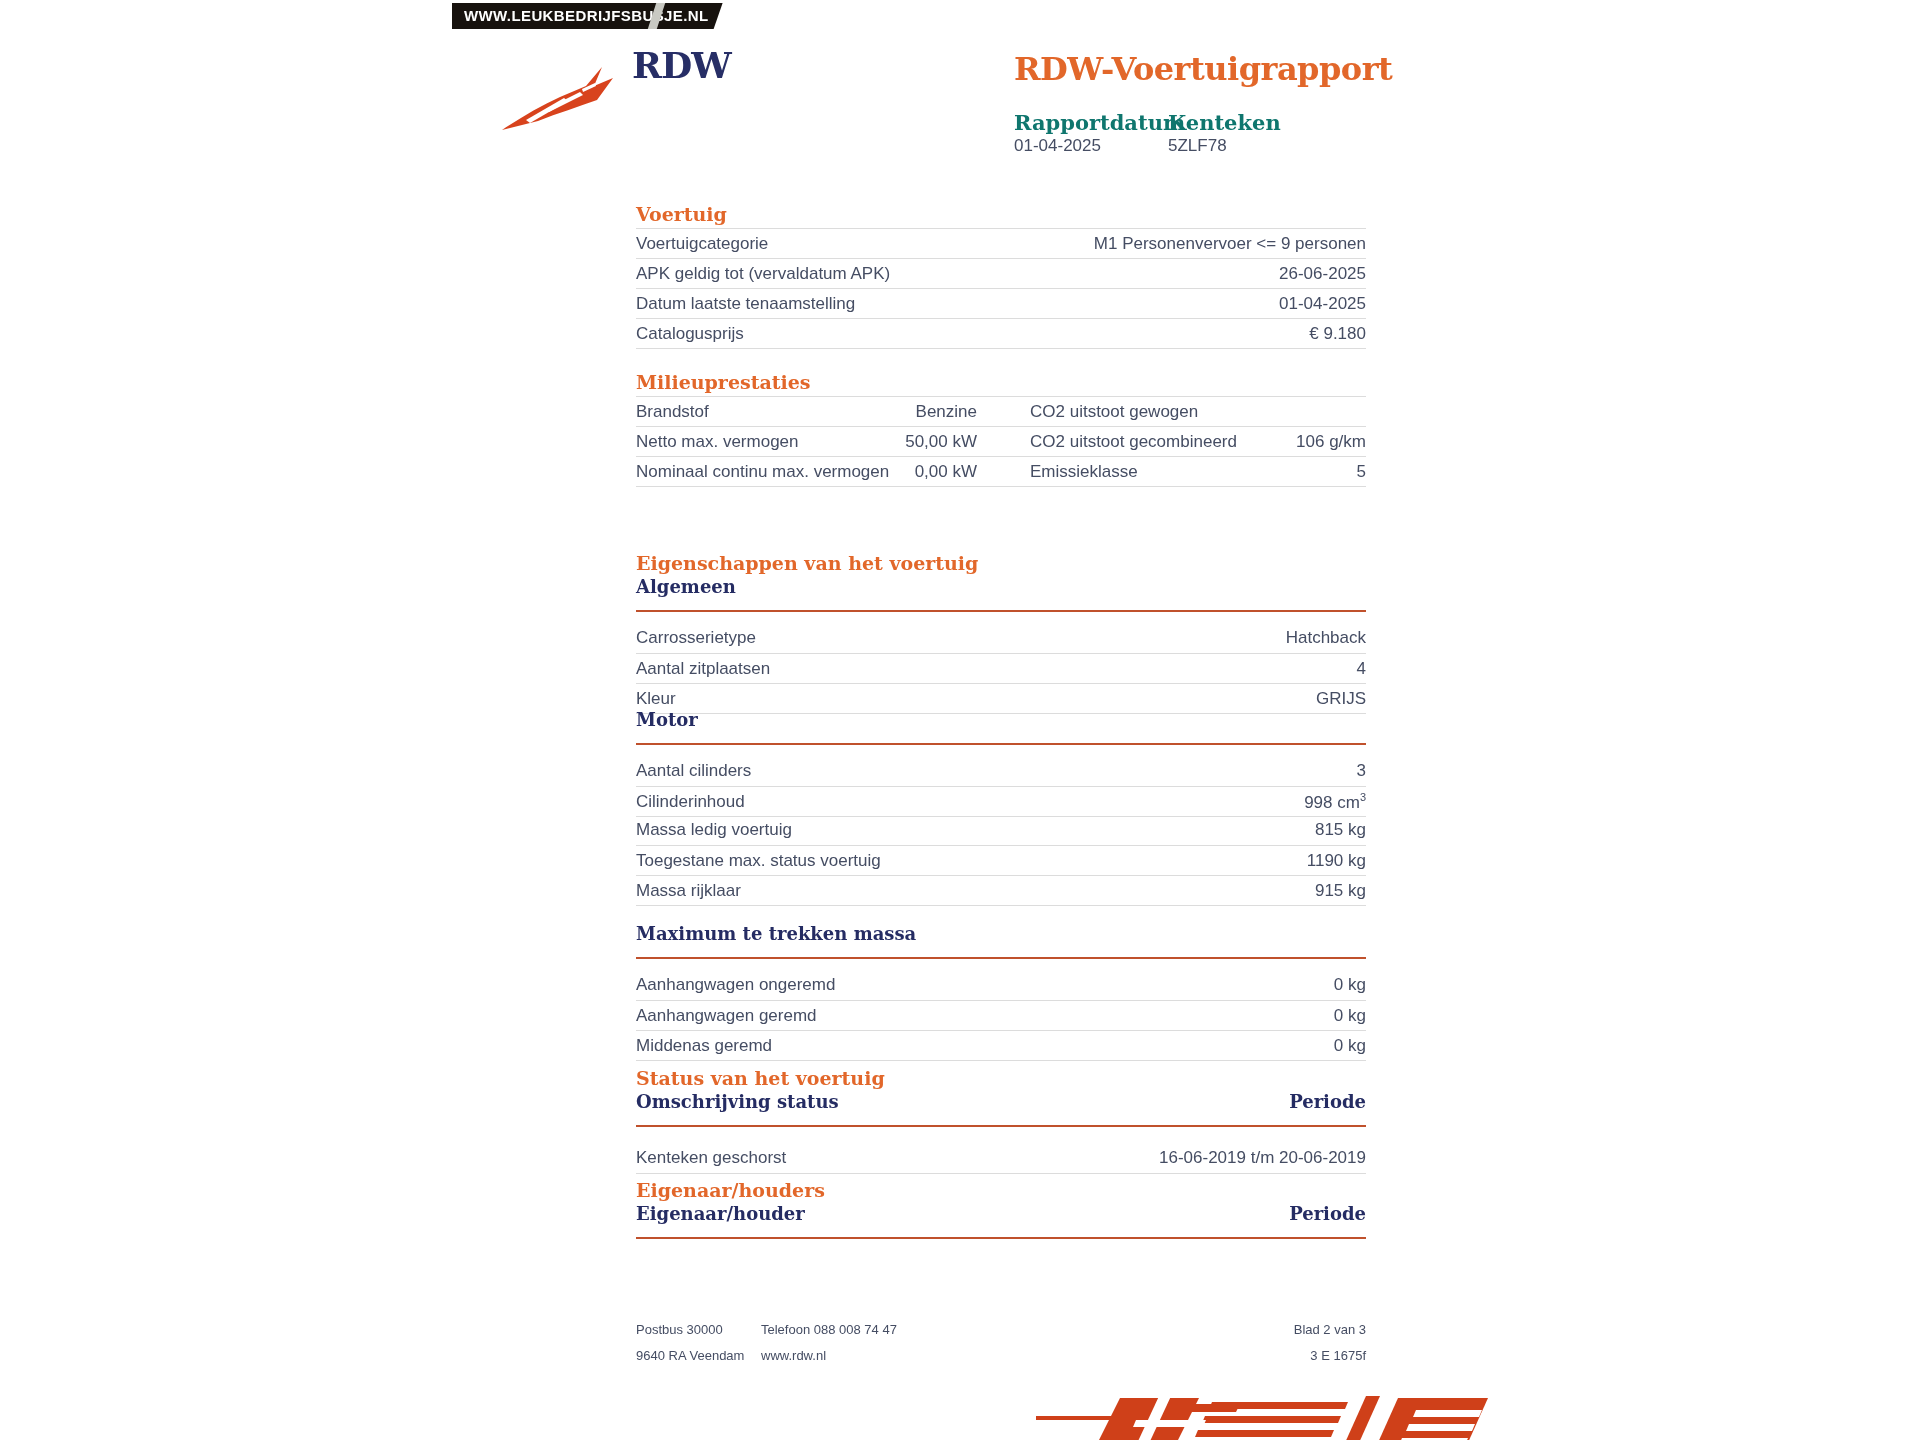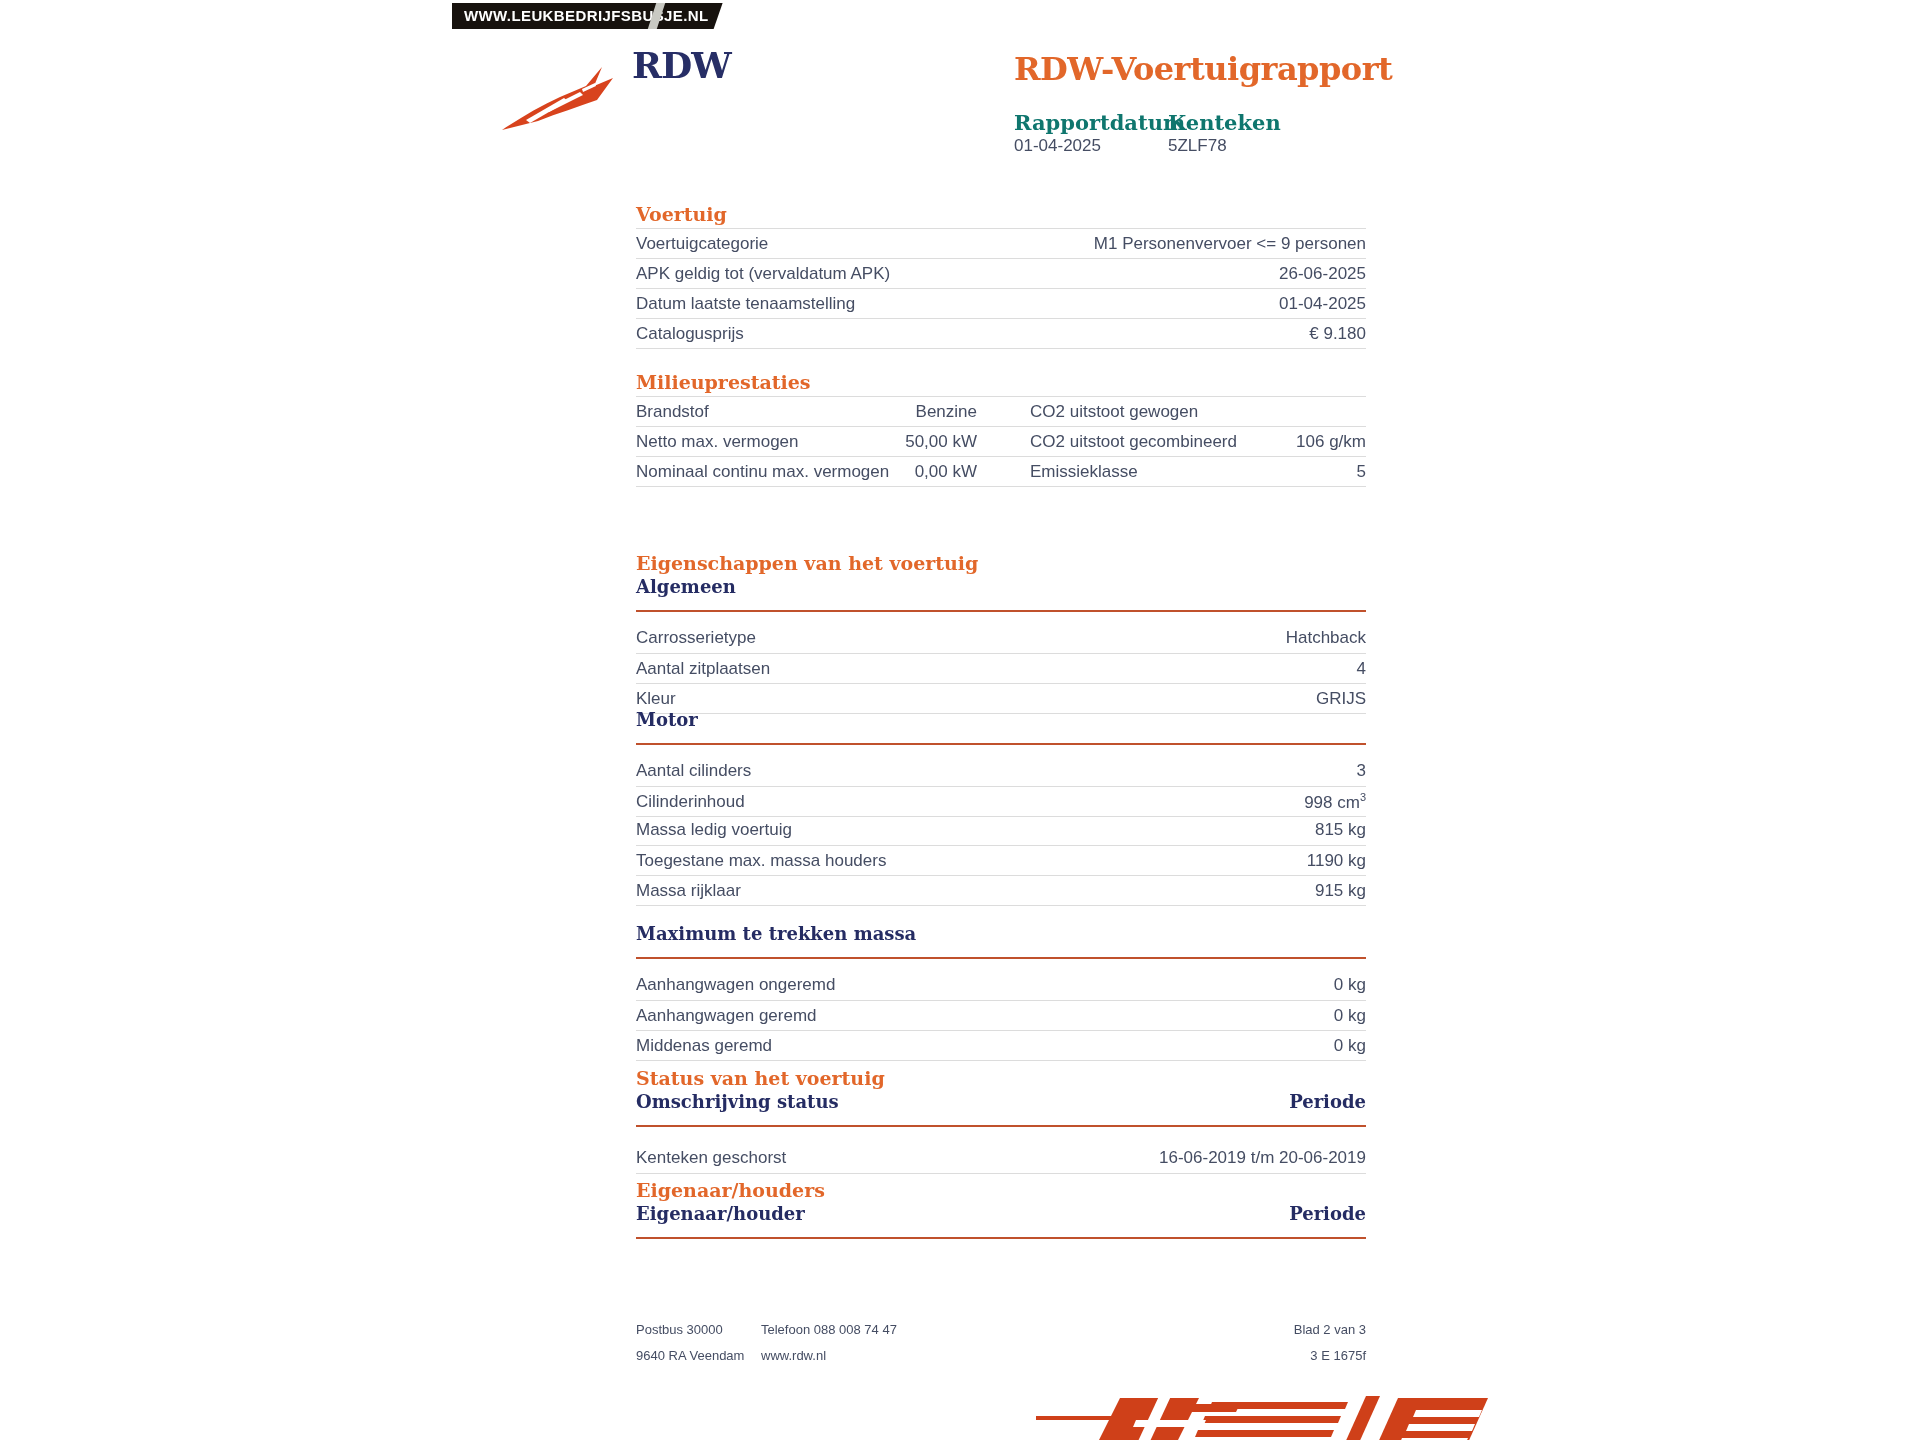--- a/index.html
+++ b/index.html
@@ -181,21 +181,21 @@
     </div>
   </div>
 
   <div class="sec" style="top:804px">
     <div class="tbl after-sub">
       <div class="row no-top">
         <span>Massa ledig voertuig</span>
         <span class="val">815 kg</span>
       </div>
       <div class="row">
-        <span>Toegestane max. massa houders</span>
+        <span>Toegestane max. status voertuig</span>
         <span class="val">1190 kg</span>
       </div>
       <div class="row">
         <span>Massa rijklaar</span>
         <span class="val">915 kg</span>
       </div>
     </div>
   </div>
 
   <div class="sec" style="top:924px">

